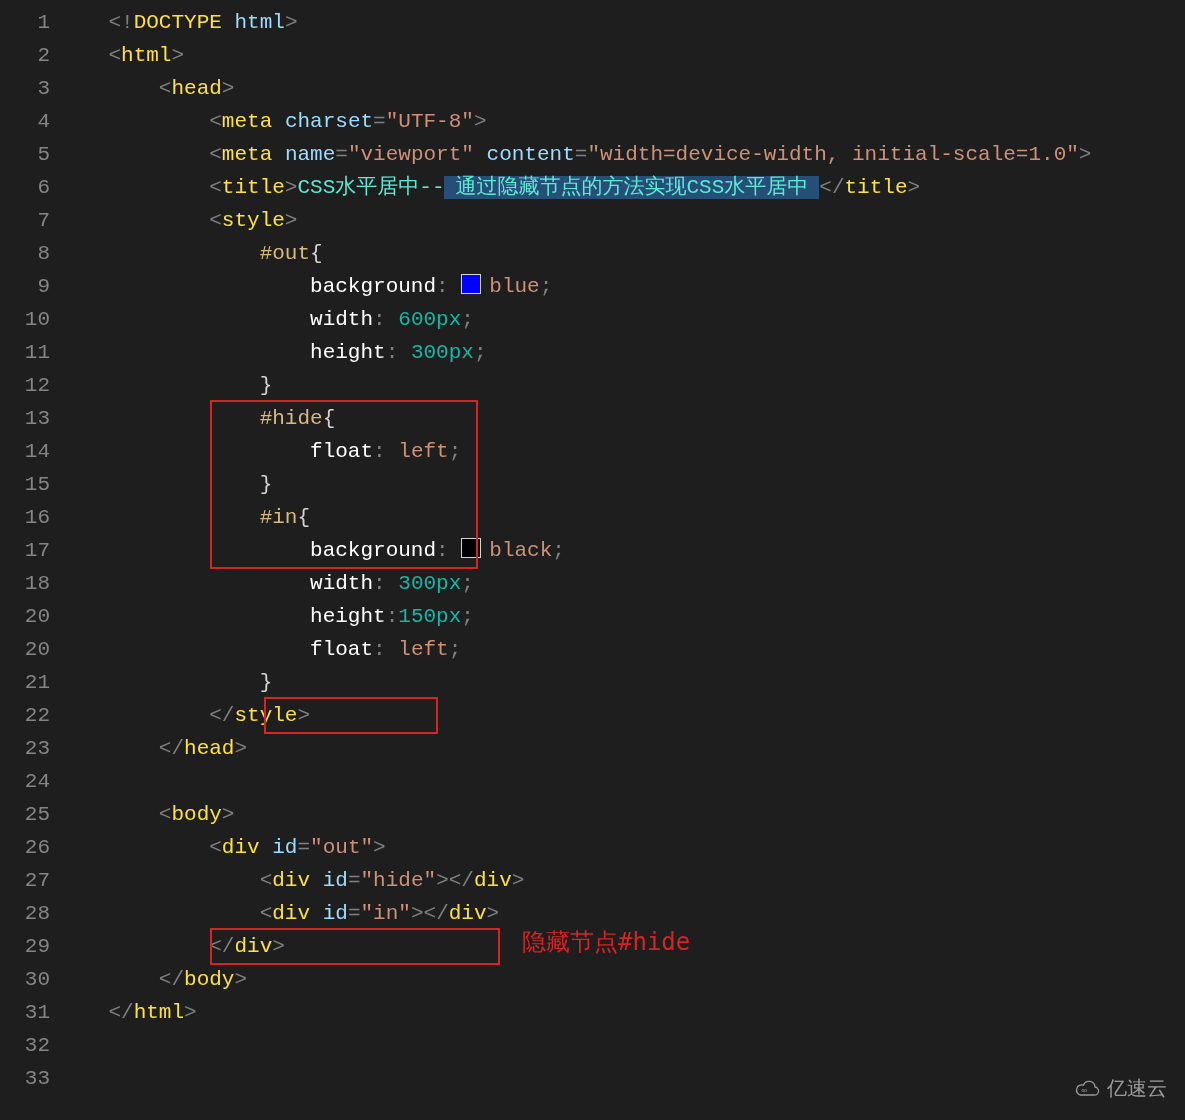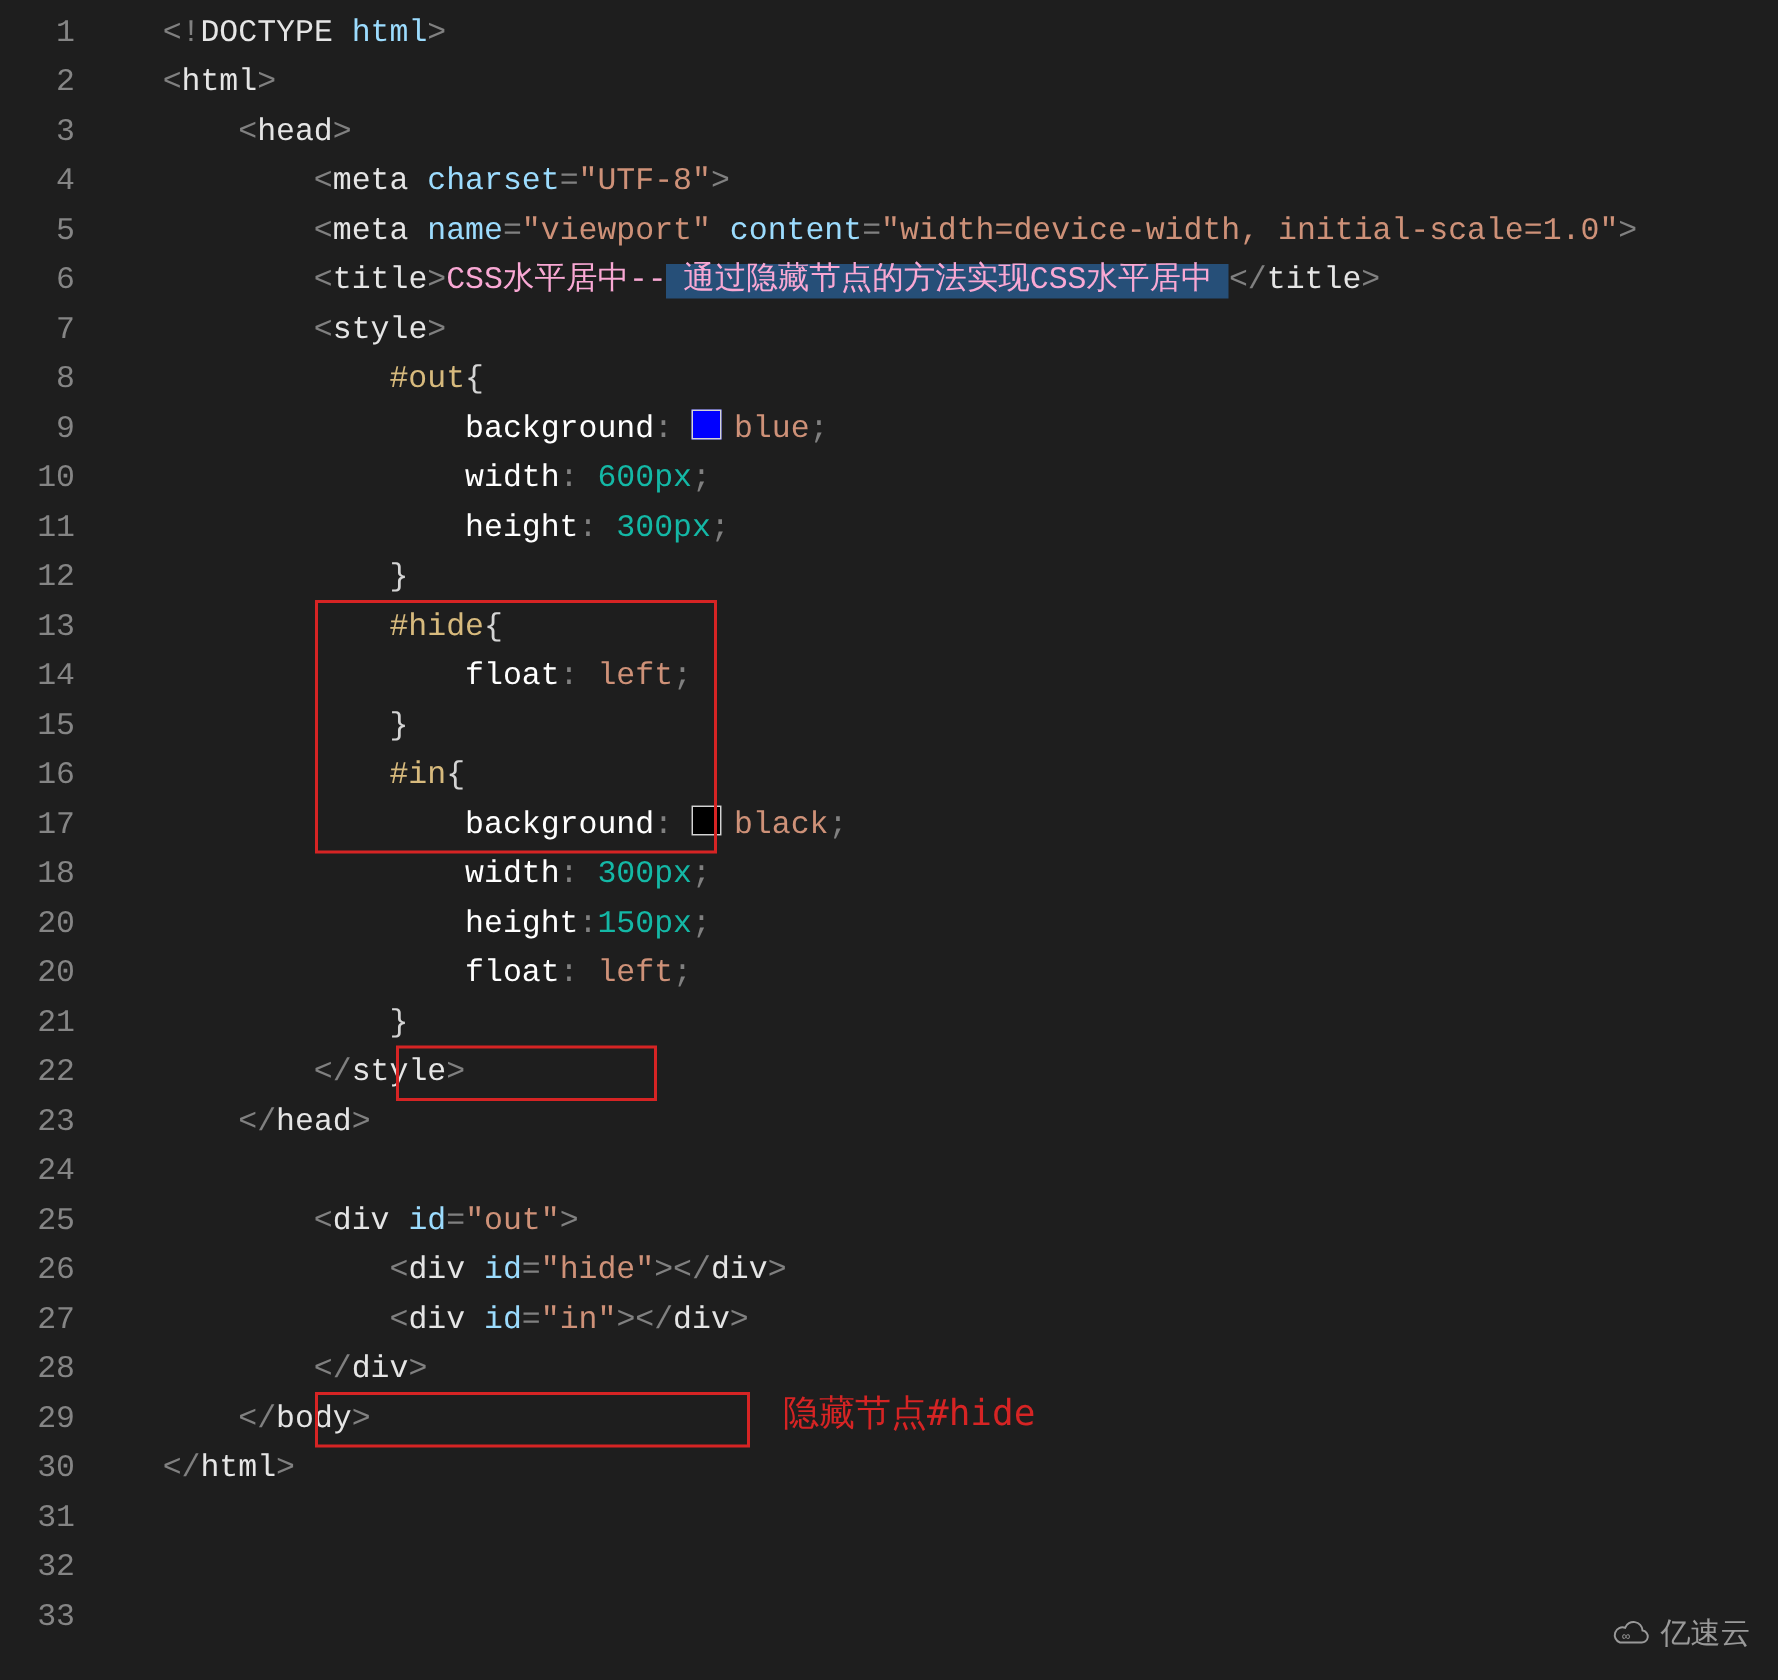--- a/index.html
+++ b/index.html
@@ -40,24 +40,24 @@
     position: relative;
   }
   .code-line {
     height: 33px;
     line-height: 33px;
     white-space: pre;
   }
   .indent { display:inline-block; }
   
   .punc   { color: #808080; }
-  .tag    { color: #e5e5e5; }
+  .tag    { color: #fde047; }
   .attr   { color: #9cdcfe; }
   .str    { color: #ce9178; }
-  .text   { color: #f9a8d4; }
+  .text   { color: #5eead4; }
   .selcss { color: #d7ba7d; }
   .prop   { color: #ffffff; }
   .val    { color: #ce9178; }
   .num    { color: #14b8a6; }
   .brace  { color: #d4d4d4; }
   .sel-hl {
     background: #264f78;
     padding: 0 11px;
   }
   .swatch {
@@ -156,20 +156,21 @@
       <div class="code-line"><span class="indent">                </span><span class="brace">}</span></div>
       <div class="code-line"><span class="indent">                </span><span class="selcss">#in</span><span class="brace">{</span></div>
       <div class="code-line"><span class="indent">                    </span><span class="prop">background</span><span class="punc">: </span><span class="swatch swatch-black"></span><span class="val">black</span><span class="punc">;</span></div>
       <div class="code-line"><span class="indent">                    </span><span class="prop">width</span><span class="punc">: </span><span class="num">300px</span><span class="punc">;</span></div>
       <div class="code-line"><span class="indent">                    </span><span class="prop">height</span><span class="punc">:</span><span class="num">150px</span><span class="punc">;</span></div>
       <div class="code-line"><span class="indent">                    </span><span class="prop">float</span><span class="punc">: </span><span class="val">left</span><span class="punc">;</span></div>
       <div class="code-line"><span class="indent">                </span><span class="brace">}</span></div>
       <div class="code-line"><span class="indent">            </span><span class="punc">&lt;/</span><span class="tag">style</span><span class="punc">&gt;</span></div>
       <div class="code-line"><span class="indent">        </span><span class="punc">&lt;/</span><span class="tag">head</span><span class="punc">&gt;</span></div>
       <div class="code-line"><span class="indent"></span></div>
+      <div class="code-line"><span class="indent">        </span><span class="punc">&lt;</span><span class="tag">body</span><span class="punc">&gt;</span></div>
       <div class="code-line"><span class="indent">            </span><span class="punc">&lt;</span><span class="tag">div</span><span class="text"> </span><span class="attr">id</span><span class="punc">=</span><span class="str">"out"</span><span class="punc">&gt;</span></div>
       <div class="code-line"><span class="indent">                </span><span class="punc">&lt;</span><span class="tag">div</span><span class="text"> </span><span class="attr">id</span><span class="punc">=</span><span class="str">"hide"</span><span class="punc">&gt;&lt;/</span><span class="tag">div</span><span class="punc">&gt;</span></div>
       <div class="code-line"><span class="indent">                </span><span class="punc">&lt;</span><span class="tag">div</span><span class="text"> </span><span class="attr">id</span><span class="punc">=</span><span class="str">"in"</span><span class="punc">&gt;&lt;/</span><span class="tag">div</span><span class="punc">&gt;</span></div>
       <div class="code-line"><span class="indent">            </span><span class="punc">&lt;/</span><span class="tag">div</span><span class="punc">&gt;</span></div>
       <div class="code-line"><span class="indent">        </span><span class="punc">&lt;/</span><span class="tag">body</span><span class="punc">&gt;</span></div>
       <div class="code-line"><span class="indent">    </span><span class="punc">&lt;/</span><span class="tag">html</span><span class="punc">&gt;</span></div>
     </div>
 
   <div class="watermark">
     <svg width="26" height="20" viewBox="0 0 26 20">

